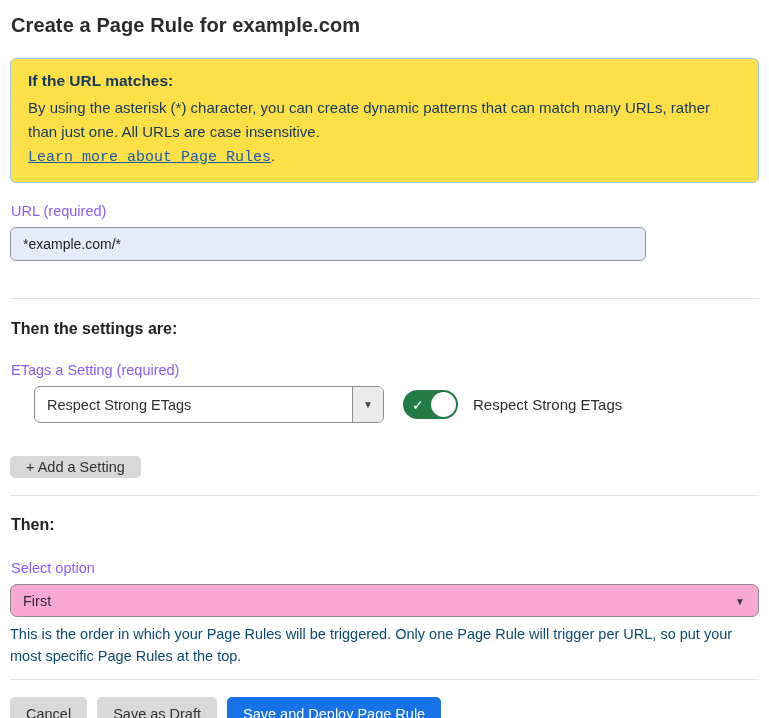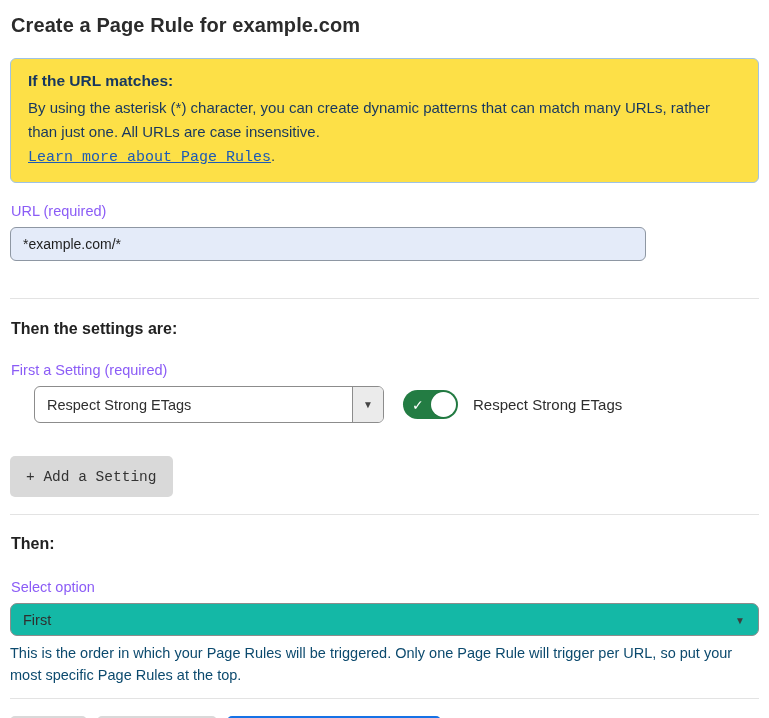--- a/index.html
+++ b/index.html
@@ -166,29 +166,29 @@
     border: none;
     border-radius: 5px;
     font-family: "Liberation Sans", "DejaVu Sans", sans-serif;
     font-size: 14.5px;
     cursor: pointer;
     padding: 0 16px;
     height: 31px;
     color: #333333;
     background: #d9d9d9;
   }
-  .add-setting-btn { height: 41px; font-family: Liberation Mono, monospace; }
+  .add-setting-btn { height: 22px; }
 
   .order-select {
     position: relative;
     width: 749px;
     height: 33px;
     border: 1px solid #8c8c8c;
     border-radius: 7px;
-    background: #14b8a6;
+    background: #f9a8d4;
     display: flex;
     align-items: center;
     padding-left: 12px;
     font-size: 14.5px;
     color: #2f2f2f;
     cursor: pointer;
   }
   .order-select .order-arrow {
     position: absolute;
     right: 13px;
@@ -230,21 +230,21 @@
     <div class="info-link-row"><a class="info-link">Learn more about Page Rules</a><span>.</span></div>
   </div>
 
   <div class="field-label">URL (required)</div>
   <input class="url-input" type="text" value="*example.com/*" style="">
 
   <hr class="divider divider-1">
 
   <div class="section-heading">Then the settings are:</div>
 
-  <div class="field-label">First a Setting (required)</div>
+  <div class="field-label">ETags a Setting (required)</div>
 
   <div class="setting-row">
     <div class="setting-select">
       <div class="select-value">Respect Strong ETags</div>
       <div class="select-arrow-btn">
         <span>▼</span>
       </div>
     </div>
     <div class="toggle-wrap">
       <div class="toggle">

